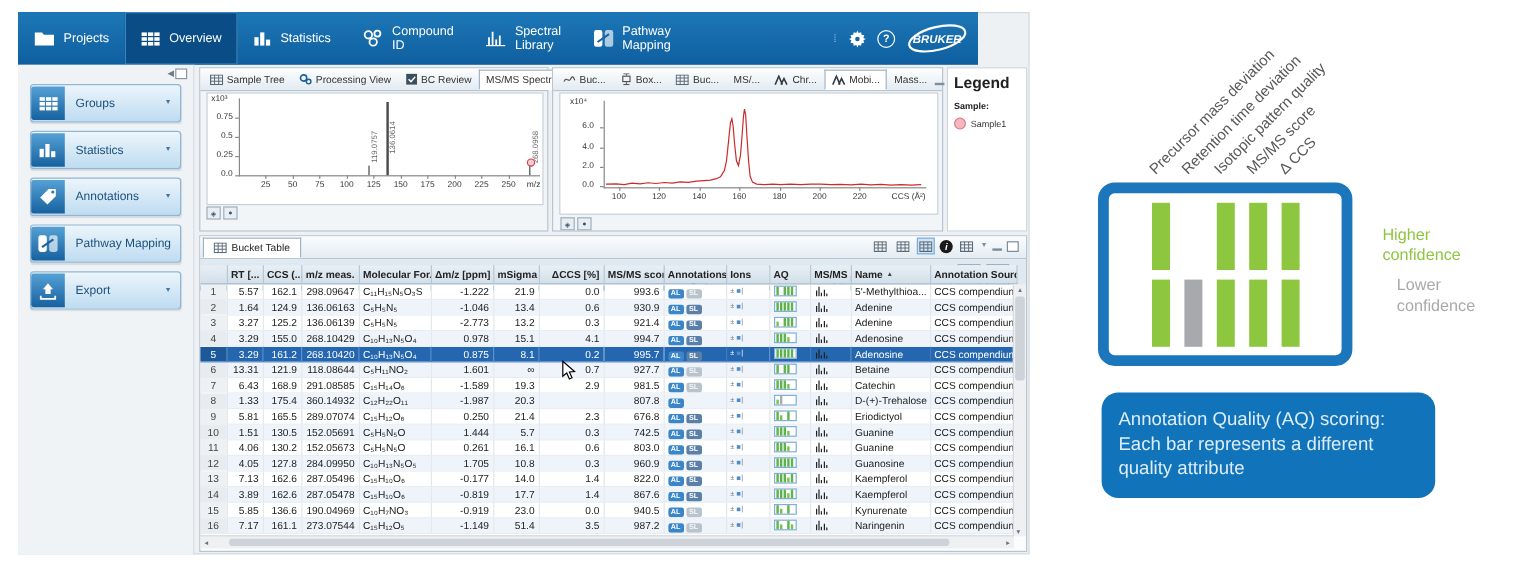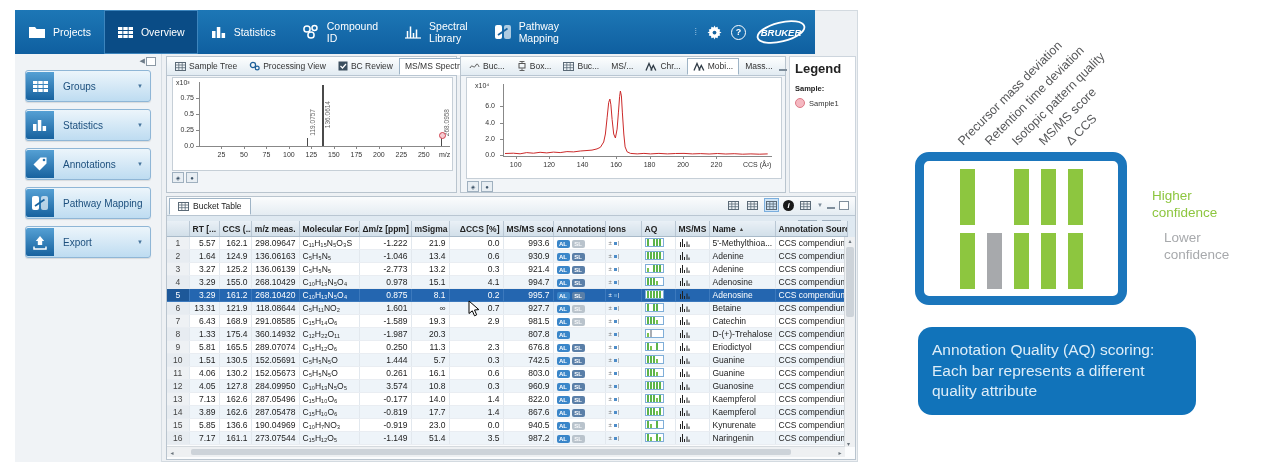--- a/index.html
+++ b/index.html
@@ -787,21 +787,21 @@
             <td>D-(+)-Trehalose</td>
             <td>CCS compendium2</td>
           </tr>
           <tr>
             <td class="idx">9</td>
             <td class="num">5.81</td>
             <td class="num">165.5</td>
             <td class="num">289.07074</td>
             <td>C₁₅H₁₂O₆</td>
             <td class="num">0.250</td>
-            <td class="num">11.3</td>
+            <td class="num">21.4</td>
             <td class="num">2.3</td>
             <td class="num">676.8</td>
             <td><span class="badge">AL</span><span class="badge sl">SL</span></td>
             <td class="ions-cell"><span>±</span><span class="ion-sq"></span><span>|</span></td>
             <td><span class="aqicon">
                 <span class="aqb g"></span>
                 <span class="aqb h"></span>
                 <span class="aqb e"></span>
                 <span class="aqb g"></span>
                 <span class="aqb e"></span>
@@ -867,21 +867,21 @@
               </span></td>
             <td>Guanine</td>
             <td>CCS compendium2</td>
           </tr>
           <tr class="alt">
             <td class="idx">12</td>
             <td class="num">4.05</td>
             <td class="num">127.8</td>
             <td class="num">284.09950</td>
             <td>C₁₀H₁₃N₅O₅</td>
-            <td class="num">3.574</td>
+            <td class="num">1.705</td>
             <td class="num">10.8</td>
             <td class="num">0.3</td>
             <td class="num">960.9</td>
             <td><span class="badge">AL</span><span class="badge sl">SL</span></td>
             <td class="ions-cell"><span>±</span><span class="ion-sq"></span><span>|</span></td>
             <td><span class="aqicon">
                 <span class="aqb g"></span>
                 <span class="aqb g"></span>
                 <span class="aqb g"></span>
                 <span class="aqb g"></span>

